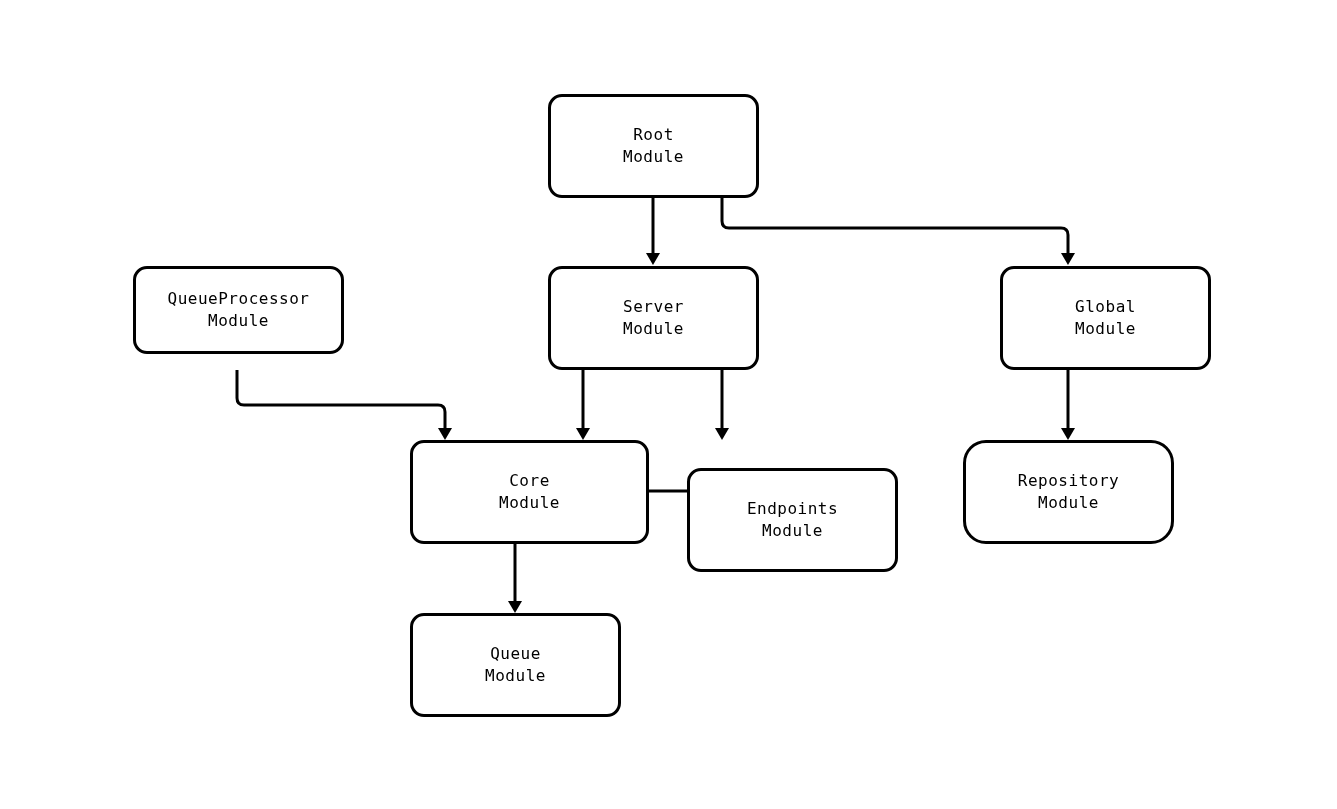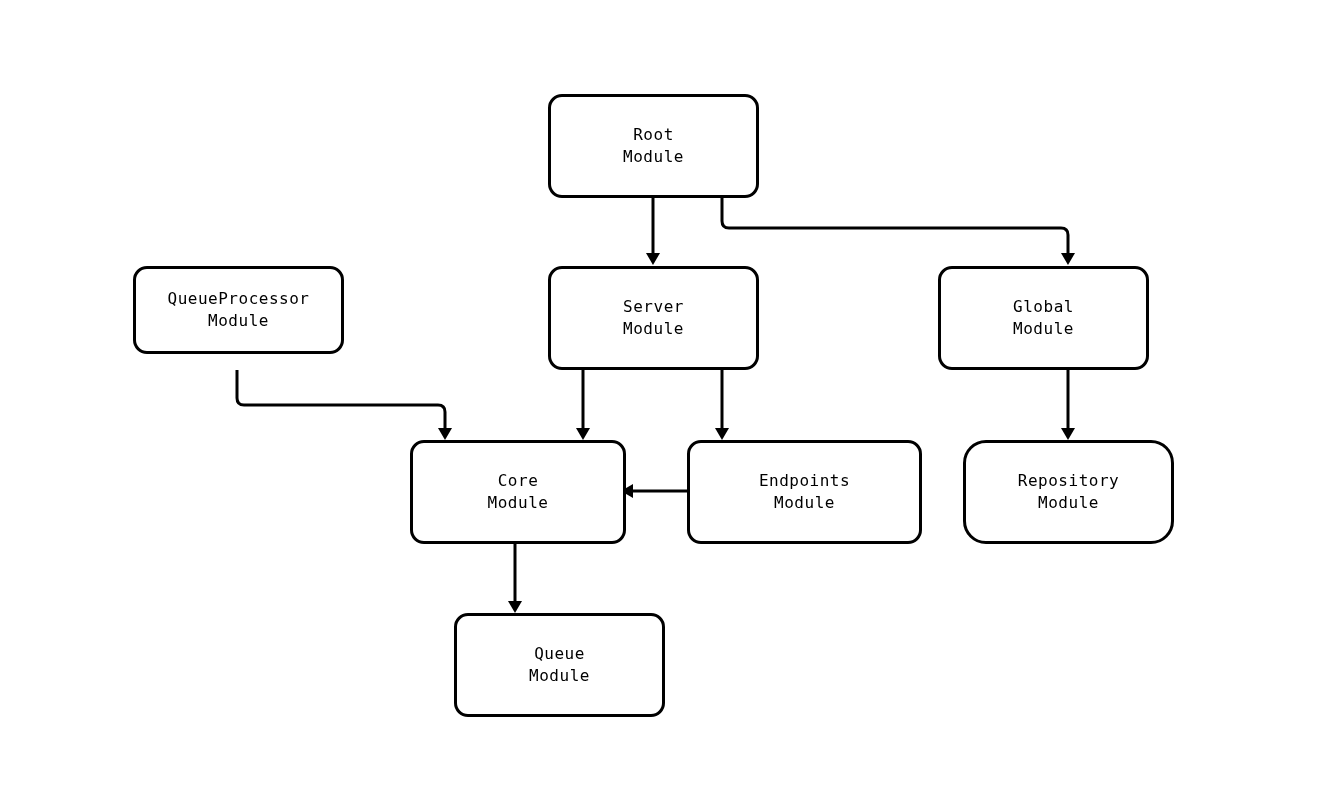--- a/index.html
+++ b/index.html
@@ -106,38 +106,38 @@
   <div class="node" style="left:133px; top:266px; width:211px; height:88px;">
     <div class="node-label">QueueProcessor</div>
     <div class="node-label">Module</div>
   </div>
 
   <div class="node" style="left:548px; top:266px; width:211px; height:104px;">
     <div class="node-label">Server</div>
     <div class="node-label">Module</div>
   </div>
 
-  <div class="node" style="left:938px; top:266px; width:211px; height:104px;">
+  <div class="node" style="left:1000px; top:266px; width:211px; height:104px;">
     <div class="node-label">Global</div>
     <div class="node-label">Module</div>
   </div>
 
-  <div class="node" style="left:410px; top:440px; width:216px; height:104px;">
+  <div class="node" style="left:410px; top:440px; width:239px; height:104px;">
     <div class="node-label">Core</div>
     <div class="node-label">Module</div>
   </div>
 
-  <div class="node" style="left:687px; top:440px; width:235px; height:104px;">
+  <div class="node" style="left:687px; top:468px; width:211px; height:104px;">
     <div class="node-label">Endpoints</div>
     <div class="node-label">Module</div>
   </div>
 
   <div class="node" style="left:963px; top:440px; width:211px; height:104px;border-radius:23px;">
     <div class="node-label">Repository</div>
     <div class="node-label">Module</div>
   </div>
 
-  <div class="node" style="left:410px; top:613px; width:211px; height:104px;margin-left:44px;">
+  <div class="node" style="left:410px; top:613px; width:211px; height:104px;">
     <div class="node-label">Queue</div>
     <div class="node-label">Module</div>
   </div>
 
 </div>
 
 </body></html>

